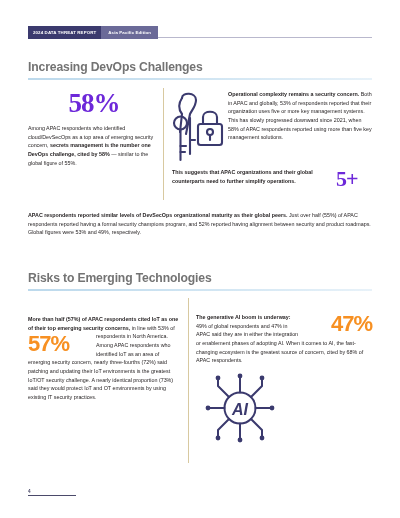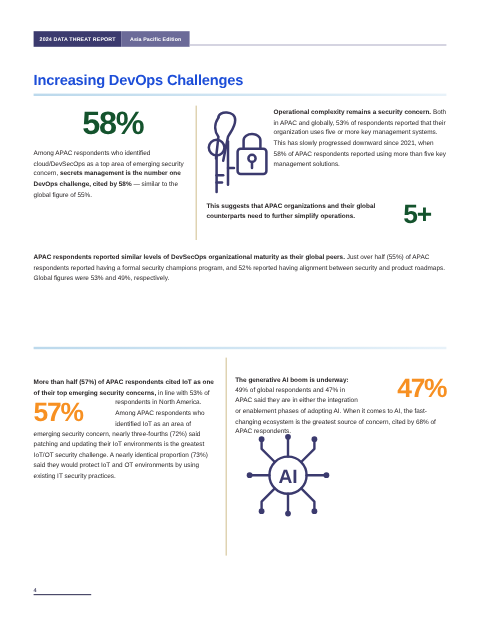--- a/index.html
+++ b/index.html
@@ -17,33 +17,33 @@
   .rheader{position:absolute;left:28px;top:26px;width:344px;height:13px;display:flex;align-items:stretch;}
   .rh-a{background:#3b3a6e;display:flex;align-items:center;padding:0 5px;}
   .rh-a span{color:#ffffff;font-size:4.4px;font-weight:bold;letter-spacing:.12px;white-space:nowrap;}
   .rh-b{background:#6b6a98;display:flex;align-items:center;padding:0 7px;}
   .rh-b span{color:#ffffff;font-size:4.4px;font-weight:bold;letter-spacing:.1px;white-space:nowrap;}
   .rh-rule{flex:1;align-self:flex-end;border-bottom:0.7px solid #b9b8cd;margin-bottom:1px;}
 
   
   .sec-title{
     position:absolute;left:28px;
-    color:#1d4ed8;font-size:12.2px;font-weight:bold;letter-spacing:-0.15px;
+    color:#737373;font-size:12.2px;font-weight:bold;letter-spacing:-0.15px;
     white-space:nowrap;
   }
   .sec-rule{position:absolute;left:28px;width:344px;height:2.2px;
     background:linear-gradient(to right,#bcd9ec 0%,#d2e6f3 55%,#e8f2f9 100%);}
 
   
   .body-txt{font-size:5.35px;line-height:1.62;color:#231f20;text-align:left;}
   .body-txt b{font-weight:bold;}
 
   
   .stat{font-weight:bold;letter-spacing:-1px;line-height:1;}
-  .stat-green{color:#14532d;}
+  .stat-green{color:#6d28d9;font-family:Liberation Serif, serif;}
   .stat-orange{color:#f79022;}
 
   
   .vrule{position:absolute;background:#d8c9a0;width:0.8px;}
 
   
   .icon-wrap{position:absolute;}
   svg{display:block;overflow:visible;}
 
   
@@ -122,38 +122,39 @@
   <div style="position:absolute;left:336px;top:168px;">
     <div class="stat stat-green" style="font-size:22px;">5+</div>
   </div>
 
   <div style="position:absolute;left:28px;top:211px;width:344px;">
     <div class="body-txt">
       <b>APAC respondents reported similar levels of DevSecOps organizational maturity as their global peers.</b><span> Just over half (55%) of APAC respondents reported having a formal security champions program, and 52% reported having alignment between security and product roadmaps. Global figures were 53% and 49%, respectively.</span>
     </div>
   </div>
 
+  <div class="sec-title" style="top:271px;">Risks to Emerging Technologies</div>
   <div class="sec-rule" style="top:289px;"></div>
 
   <div class="vrule" style="left:188px;top:298px;height:165px;"></div>
 
   <div style="position:absolute;left:28px;top:315px;width:152px;">
     <div class="body-txt clearfix">
       <b>More than half (57%) of APAC respondents cited IoT as one of their top emerging security concerns,</b><span> in line with 53% of respondents in North America.</span>
       <span class="stat stat-orange fl-left" style="font-size:22px;width:62px;display:inline-block;">57%</span><span>  Among APAC respondents who identified IoT as an area of emerging security concern, nearly three-fourths (72%) said patching and updating their IoT environments is the greatest IoT/OT security challenge. A nearly identical proportion (73%) said they would protect IoT and OT environments by using existing IT security practices.</span>
     </div>
   </div>
 
   <div style="position:absolute;left:196px;top:313px;width:176px;">
     <div class="body-txt clearfix">
       <span class="stat stat-orange fl-right" style="font-size:22px;width:64px;display:inline-block;text-align:right;">47%</span><b>The generative AI boom is underway:</b><span> 49% of global respondents and 47% in APAC said they are in either the integration or enablement phases of adopting AI. When it comes to AI, the fast-changing ecosystem is the greatest source of concern, cited by 68% of APAC respondents.</span>
     </div>
   </div>
 
-  <div class="icon-wrap" style="left:204px;top:360px;">
+  <div class="icon-wrap" style="left:204px;top:372px;font-style:italic;">
     <svg width="72" height="72" viewBox="0 0 72 72" fill="none" stroke="#3b3a6e" stroke-width="2" stroke-linecap="round" stroke-linejoin="round">
 
       <circle cx="36" cy="36" r="15.5"></circle>
 
       <path d="M36 20.5 L36 6"></path>
         <circle cx="36" cy="4" r="2.4" fill="#3b3a6e" stroke="none"></circle>
       <path d="M36 51.5 L36 66"></path>
         <circle cx="36" cy="68" r="2.4" fill="#3b3a6e" stroke="none"></circle>
       <path d="M20.5 36 L6 36"></path>
         <circle cx="4" cy="36" r="2.4" fill="#3b3a6e" stroke="none"></circle>

